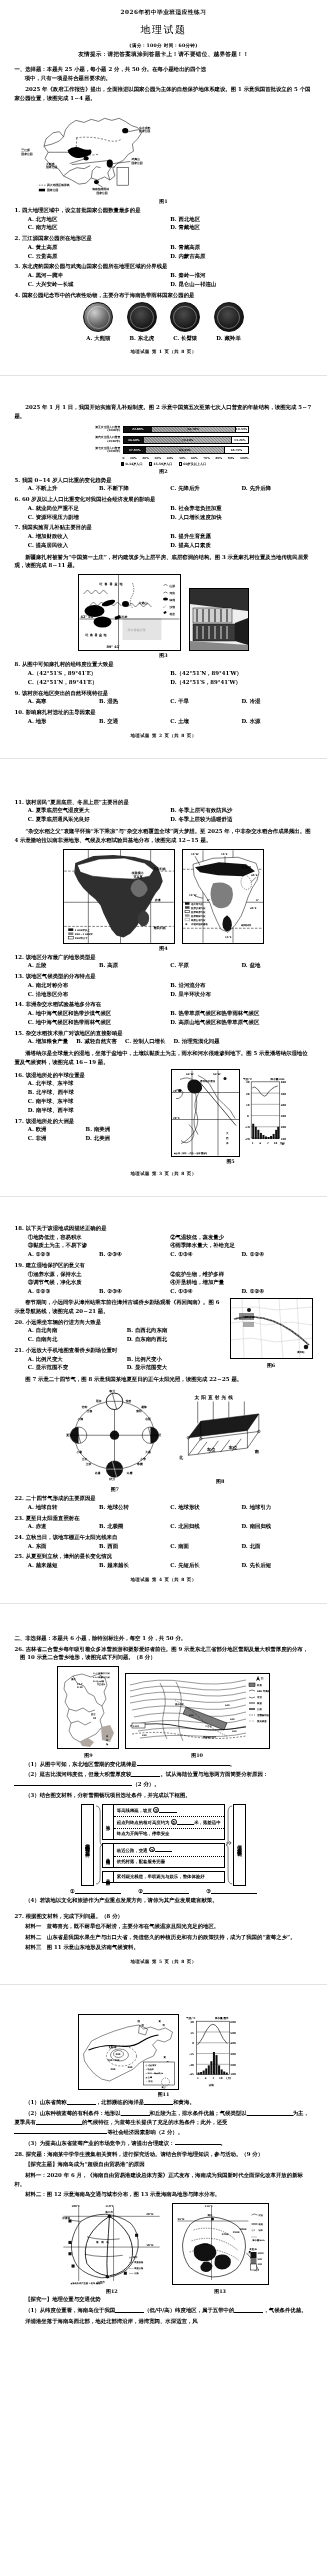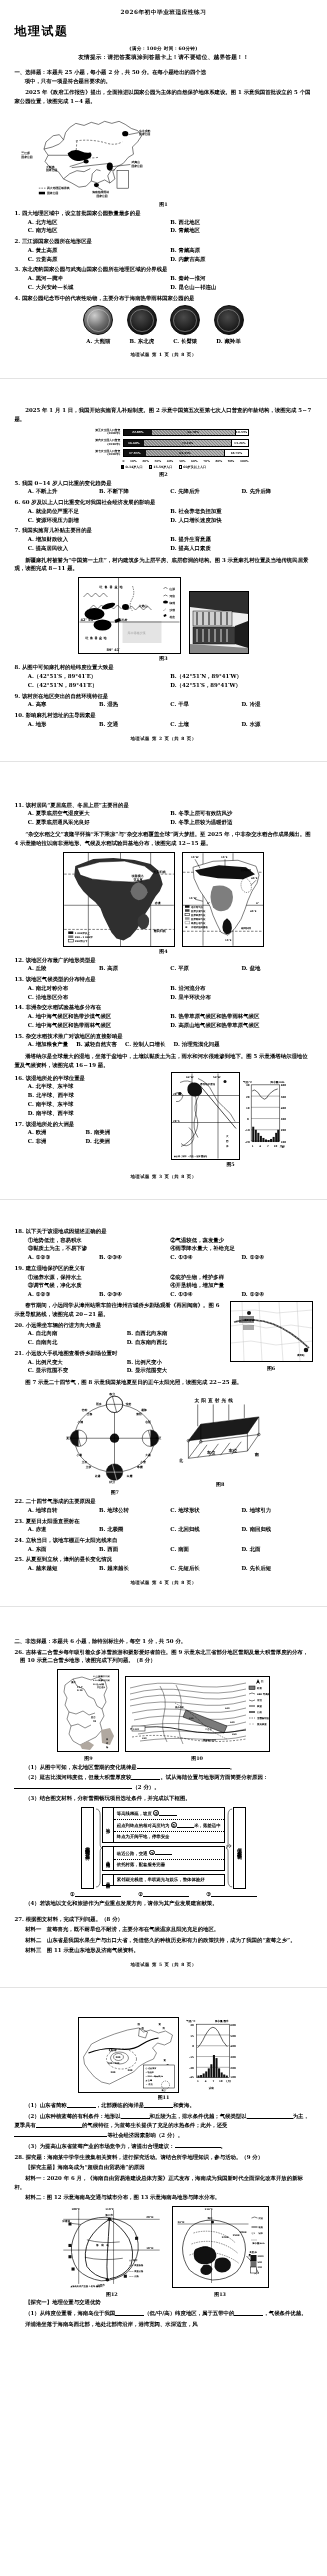--- a/index.html
+++ b/index.html
@@ -29,23 +29,23 @@
 
   
   .doc-head {
     text-align: center;
     font-weight: bold;
     font-size: 5.7px;
     letter-spacing: 0.5px;
     padding-top: 9.3px;
   }
   .doc-title {
-    text-align: left;
-    font-weight: bold;
-    font-size: 12px;
+    text-align: center;
+    font-weight: normal;
+    font-size: 10px;
     letter-spacing: 1.5px;
     margin-top: 6.2px;
   }
   .doc-sub {
     text-align: center;
     font-size: 4.6px;
     font-weight: bold;
     margin-top: 5.2px;
     letter-spacing: 0.3px;
   }

